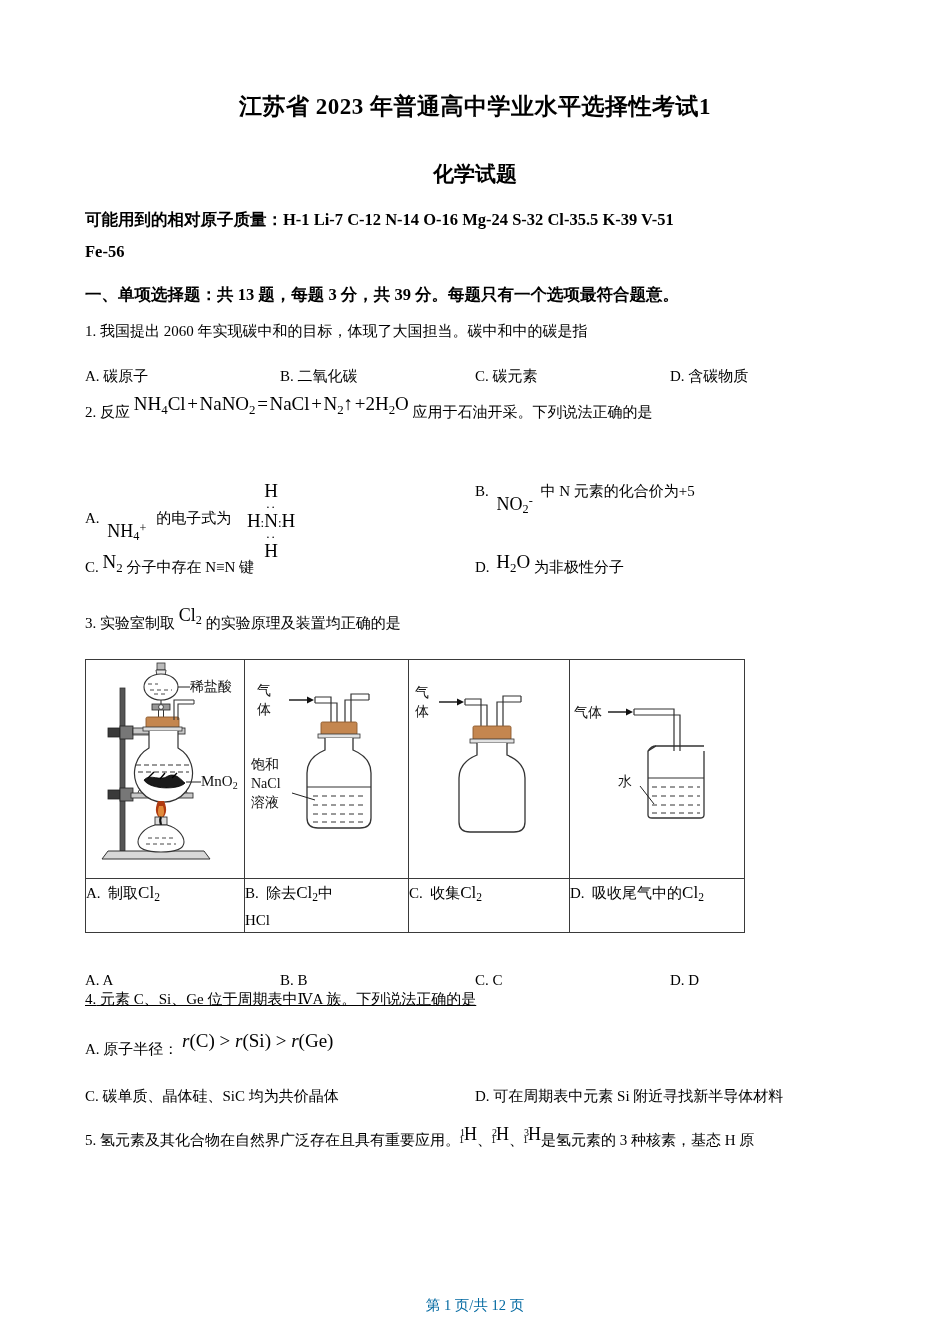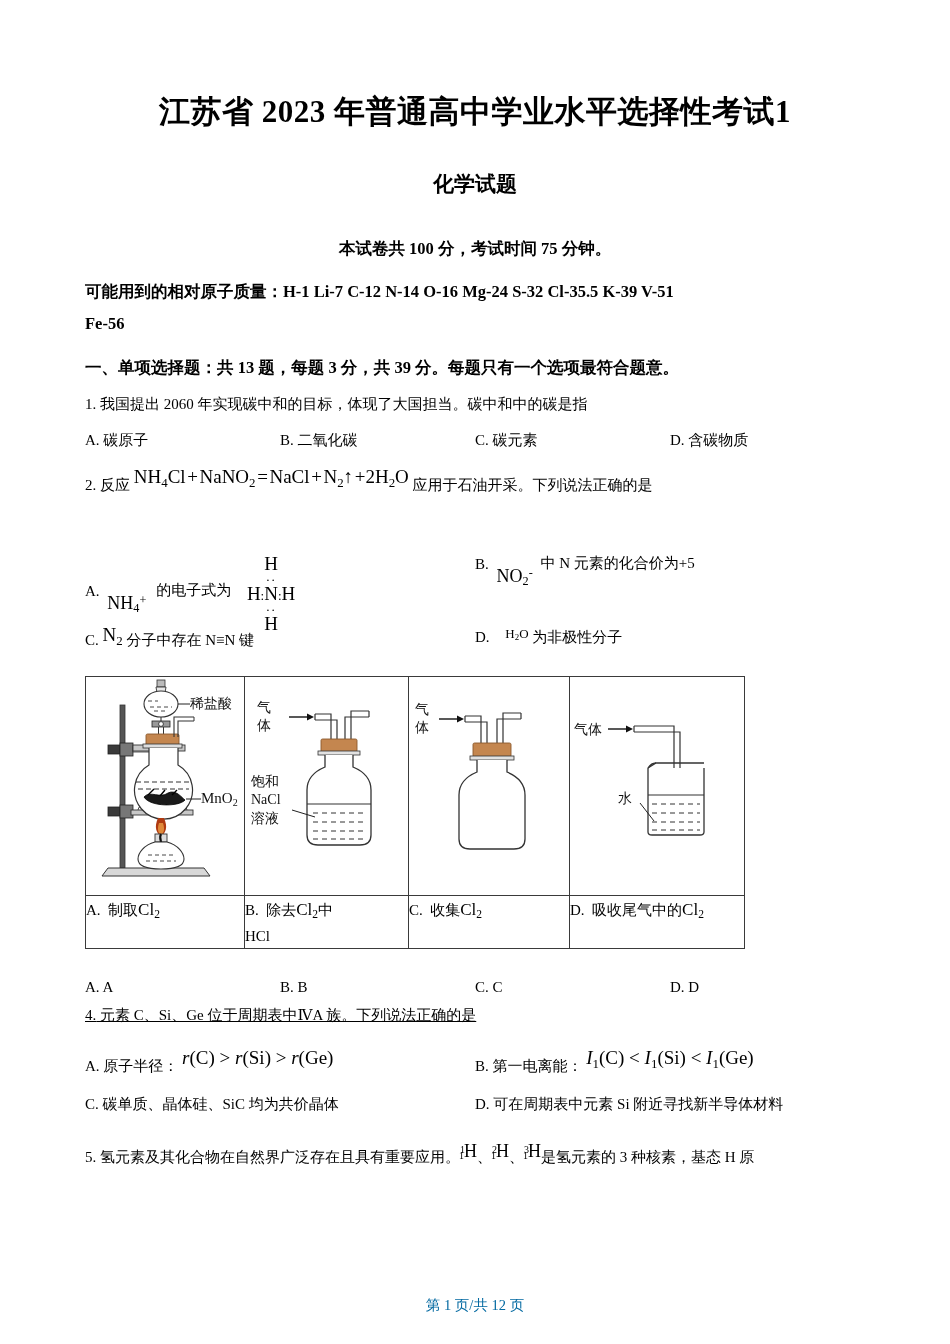--- a/index.html
+++ b/index.html
@@ -23,21 +23,21 @@
     position: absolute;
     left: 85px;
     top: 0;
     width: 780px;
   }
 
   
   .doc-title {
     text-align: center;
     font-weight: bold;
-    font-size: 31px;
+    font-size: 23px;
     letter-spacing: 0.5px;
     margin: 92px 0 0 0;
     line-height: 1.3;
   }
   .doc-subtitle {
     text-align: center;
     font-weight: bold;
     font-size: 21px;
     margin: 38px 0 0 0;
   }
@@ -69,21 +69,21 @@
   .q-stem { display: block; }
   .opts {
     position: relative;
     margin-top: 13px;
     font-size: 15px;
     min-height: 20px;
   }
   .opts-4 { display: block; }
   .opt {
     position: absolute;
-    top: 2px;
+    top: 11px;
     white-space: nowrap;
   }
   .opt-a { left: 0; }
   .opt-b { left: 195px; }
   .opt-c { left: 390px; }
   .opt-d { left: 585px; }
 
   
   .f { font-family: "Liberation Serif", serif; }
   sub { font-size: 0.68em; vertical-align: -0.28em; }
@@ -152,21 +152,20 @@
   }
 </style>
 </head>
 <body>
 
 <div id="page">
   <div class="content">
 
     <div class="doc-title">江苏省 2023 年普通高中学业水平选择性考试1</div>
     <div class="doc-subtitle">化学试题</div>
-    <div class="exam-note">本试卷共 100 分，考试时间 75 分钟。</div>
     <div class="atomic-mass">
       <span>可能用到的相对原子质量：H-1  Li-7  C-12  N-14  O-16  Mg-24  S-32  Cl-35.5  K-39  V-51</span><br>
       <span>Fe-56</span>
     </div>
     <div class="section-head">一、单项选择题：共 13 题，每题 3 分，共 39 分。每题只有一个选项最符合题意。</div>
 
     <div class="q">
       <span class="q-stem"><span>1.</span> <span>我国提出 2060 年实现碳中和的目标，体现了大国担当。碳中和中的碳是指</span></span>
     </div>
     <div class="opts opts-4">
@@ -207,25 +206,31 @@
     </div>
 
     <div class="opts" style="margin-top:6px;min-height:32px;">
       <span class="opt opt-a" style="top:6px;">
         <span>C.</span>
         <span class="f" style="font-size:19px;position:relative;top:-4px;">N<sub>2</sub></span>
         <span>分子中存在 N≡N 键</span>
       </span>
       <span class="opt" style="left:390px;top:6px;">
         <span>D.</span>
-        <span class="f" style="font-size:13px;position:relative;top:-4px;margin-left:12px;">H<sub>2</sub>O</span>
+        <span class="f" style="font-size:19px;position:relative;top:-4px;margin-left:3px;">H<sub>2</sub>O</span>
         <span>为非极性分子</span>
       </span>
     </div>
 
+    <div class="q" style="margin-top:28px;">
+      <span>3.</span>
+      <span>实验室制取</span>
+      <span class="f" style="font-size:18px;position:relative;top:-7px;">Cl<sub>2</sub></span>
+      <span>的实验原理及装置均正确的是</span>
+    </div>
 
     <table class="app-table">
       <tbody>
           <tr>
 
         <td class="col1">
           <div class="cell-fig">
             <div class="fig-wrap">
               <svg width="158" height="218" viewBox="0 0 158 218">
                 <g stroke="#333" fill="none" stroke-width="1.3">
@@ -445,27 +450,20 @@
     </div>
 
     <div class="opts" style="margin-top:16px;min-height:36px;">
       <span class="opt opt-a" style="top:10px;">
         <span>A.</span>
         <span>原子半径：</span>
         <span class="f" style="font-size:19px;position:relative;top:-7px;">
           <span class="ital">r</span>(C) &gt; <span class="ital">r</span>(Si) &gt; <span class="ital">r</span>(Ge)
         </span>
       </span>
-      <span class="opt" style="left:390px;top:10px;">
-        <span>B.</span>
-        <span>第一电离能：</span>
-        <span class="f" style="font-size:19px;position:relative;top:-7px;">
-          <span class="ital">I</span><sub>1</sub>(C) &lt; <span class="ital">I</span><sub>1</sub>(Si) &lt; <span class="ital">I</span><sub>1</sub>(Ge)
-        </span>
-      </span>
     </div>
 
     <div class="opts" style="min-height:24px;">
       <span class="opt opt-a">
         <span>C.</span>
         <span>碳单质、晶体硅、SiC 均为共价晶体</span>
       </span>
       <span class="opt" style="left:390px;">
         <span>D.</span>
         <span>可在周期表中元素 Si 附近寻找新半导体材料</span>

